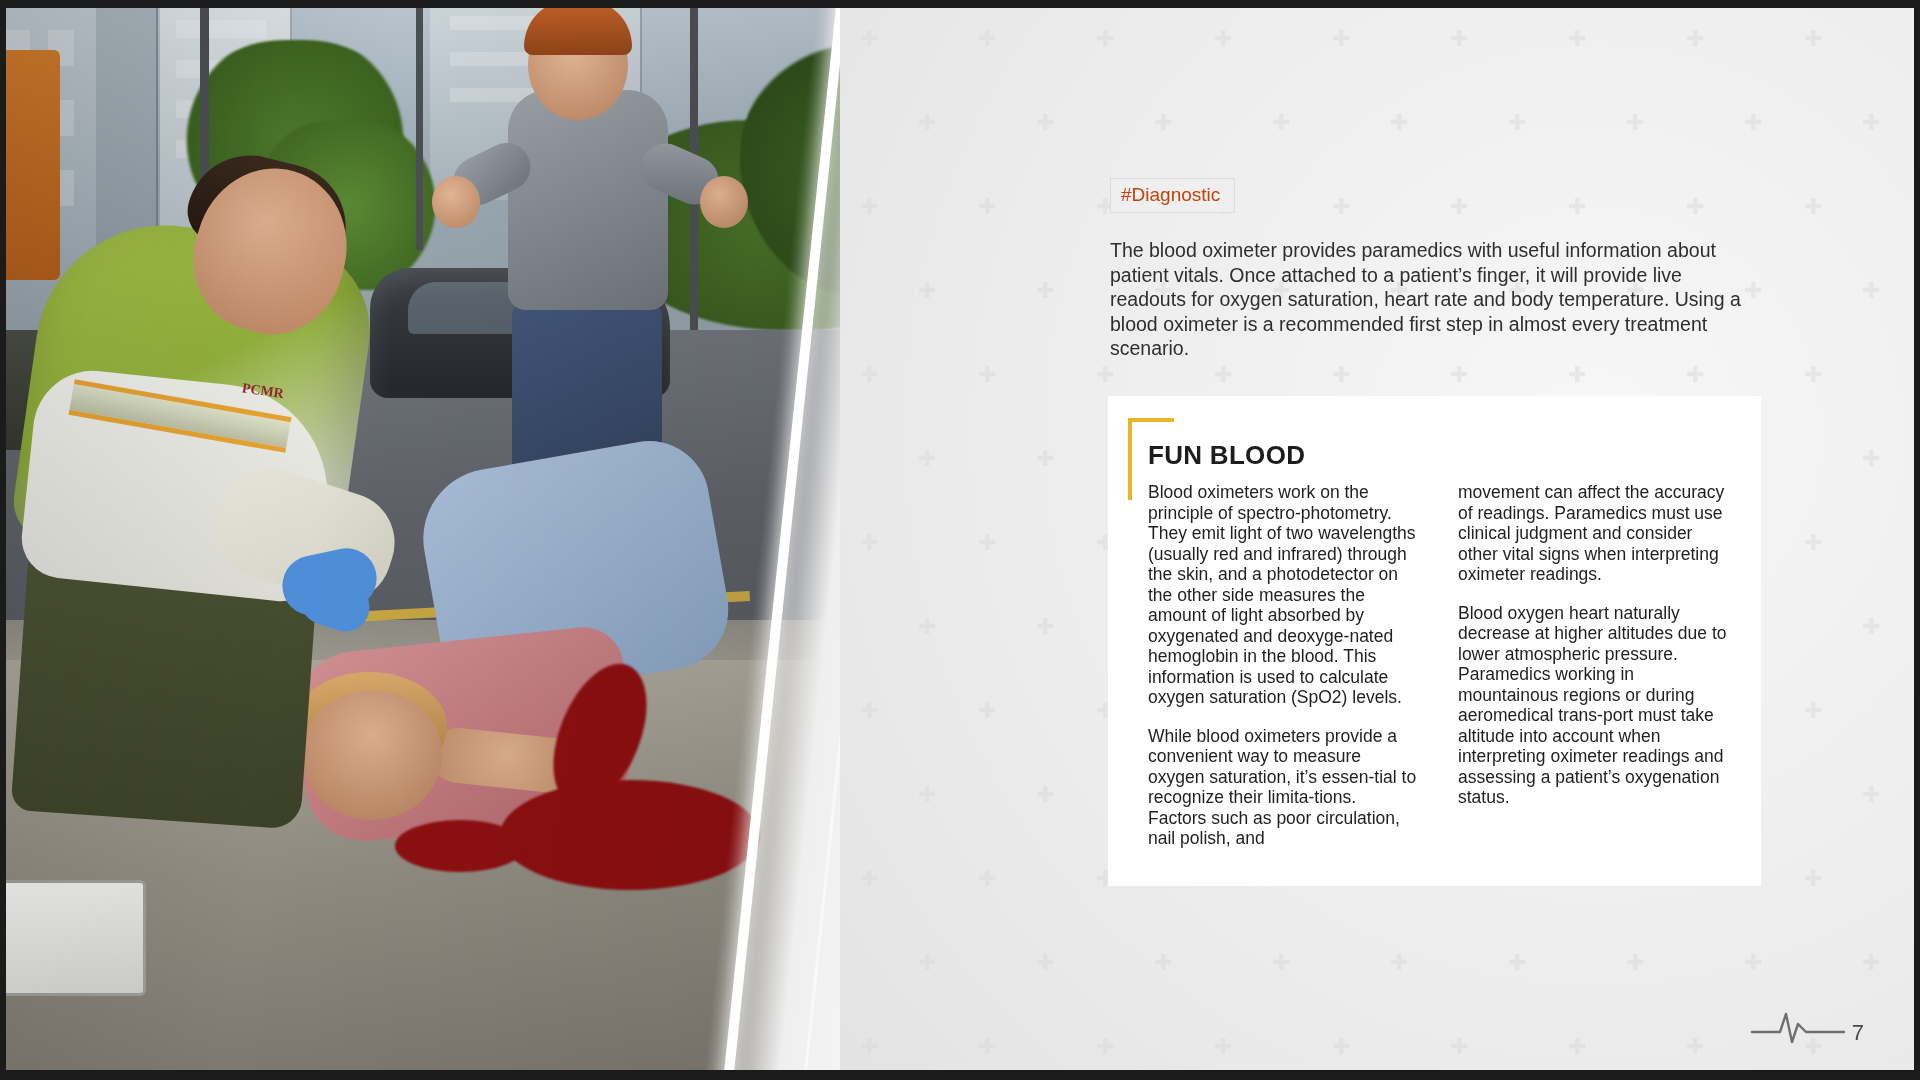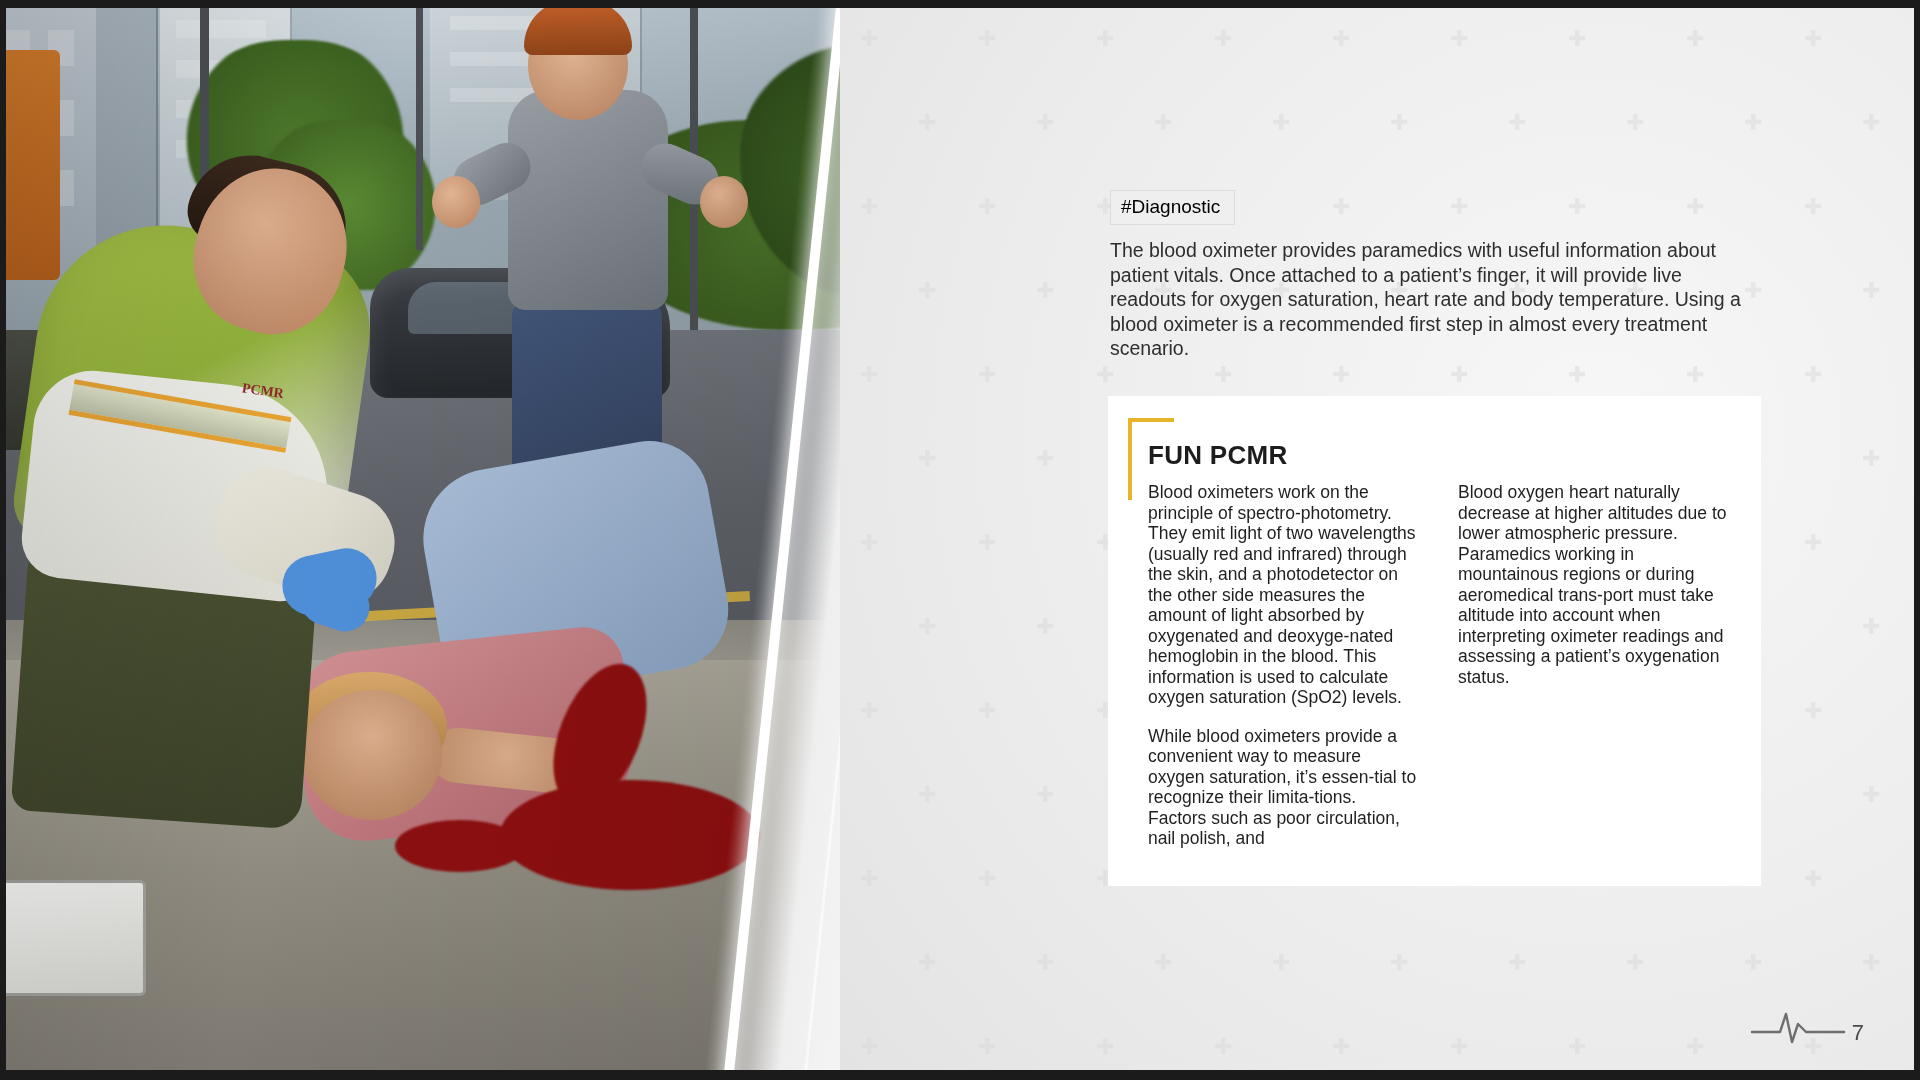--- a/index.html
+++ b/index.html
@@ -257,23 +257,23 @@
     color: #ffffff; font-size: 37px; font-weight: bold; letter-spacing: .6px;
   }
   .title-slash {
     position: absolute; top: 0; width: 13px; height: 76px; background: #5b5b5b;
     transform: skewX(-8deg);
   }
   .title-slash.s1 { left: 664px; }
   .title-slash.s2 { left: 684px; }
 
   .tag {
-    position: absolute; left: 270px; top: 190px;
+    position: absolute; left: 270px; top: 178px;
     background: #efefef; border: 1px solid #dcdcdc;
-    padding: 5px 14px 6px 10px; font-size: 19px; color: #000000;
+    padding: 5px 14px 6px 10px; font-size: 19px; color: #c2410c;
   }
 
   .intro {
     position: absolute; left: 270px; top: 238px; width: 640px;
     font-size: 19.5px; line-height: 24.5px; color: #2e2e2e;
   }
 
   
   .card {
     position: absolute; left: 268px; top: 396px; width: 653px; height: 490px;
@@ -520,27 +520,28 @@
         <span class="cross" style="left:964px;top:1036px;">✚</span>
       </div>
 
 
     <div class="tag">#Diagnostic</div>
 
     <div class="intro">The blood oximeter provides paramedics with useful information about patient vitals. Once attached to a patient’s finger, it will provide live readouts for oxygen saturation, heart rate and body temperature. Using a blood oximeter is a recommended first step in almost every treatment scenario.</div>
 
     <div class="card">
       <div class="card-corner"></div>
-      <div class="card-title">FUN PCMR</div>
+      <div class="card-title">FUN BLOOD</div>
       <div class="card-cols">
         <div class="col">
           <p>Blood oximeters work on the principle of spectro-photometry. They emit light of two wavelengths (usually red and infrared) through the skin, and a photodetector on the other side measures the amount of light absorbed by oxygenated and deoxyge-nated hemoglobin in the blood. This information is used to calculate oxygen saturation (SpO2) levels.</p>
           <p>While blood oximeters provide a convenient way to measure oxygen saturation, it’s essen-tial to recognize their limita-tions. Factors such as poor circulation, nail polish, and</p>
         </div>
         <div class="col">
+          <p>movement can affect the accuracy of readings. Paramedics must use clinical judgment and consider other vital signs when interpreting oximeter readings.</p>
           <p>Blood oxygen heart naturally decrease at higher altitudes due to lower atmospheric pressure. Paramedics working in mountainous regions or during aeromedical trans-port must take altitude into account when interpreting oximeter readings and assessing a patient’s oxygenation status.</p>
         </div>
       </div>
     </div>
 
     <div class="footer">
       <svg class="ecg" width="96" height="44" viewBox="0 0 96 44">
         <polyline points="2,30 22,30 30,30 36,12 42,40 48,22 56,30 94,30" fill="none" stroke="#6e6e6e" stroke-width="2.4" stroke-linejoin="round" stroke-linecap="round"></polyline>
       </svg>
       <div class="page-num">7</div>

